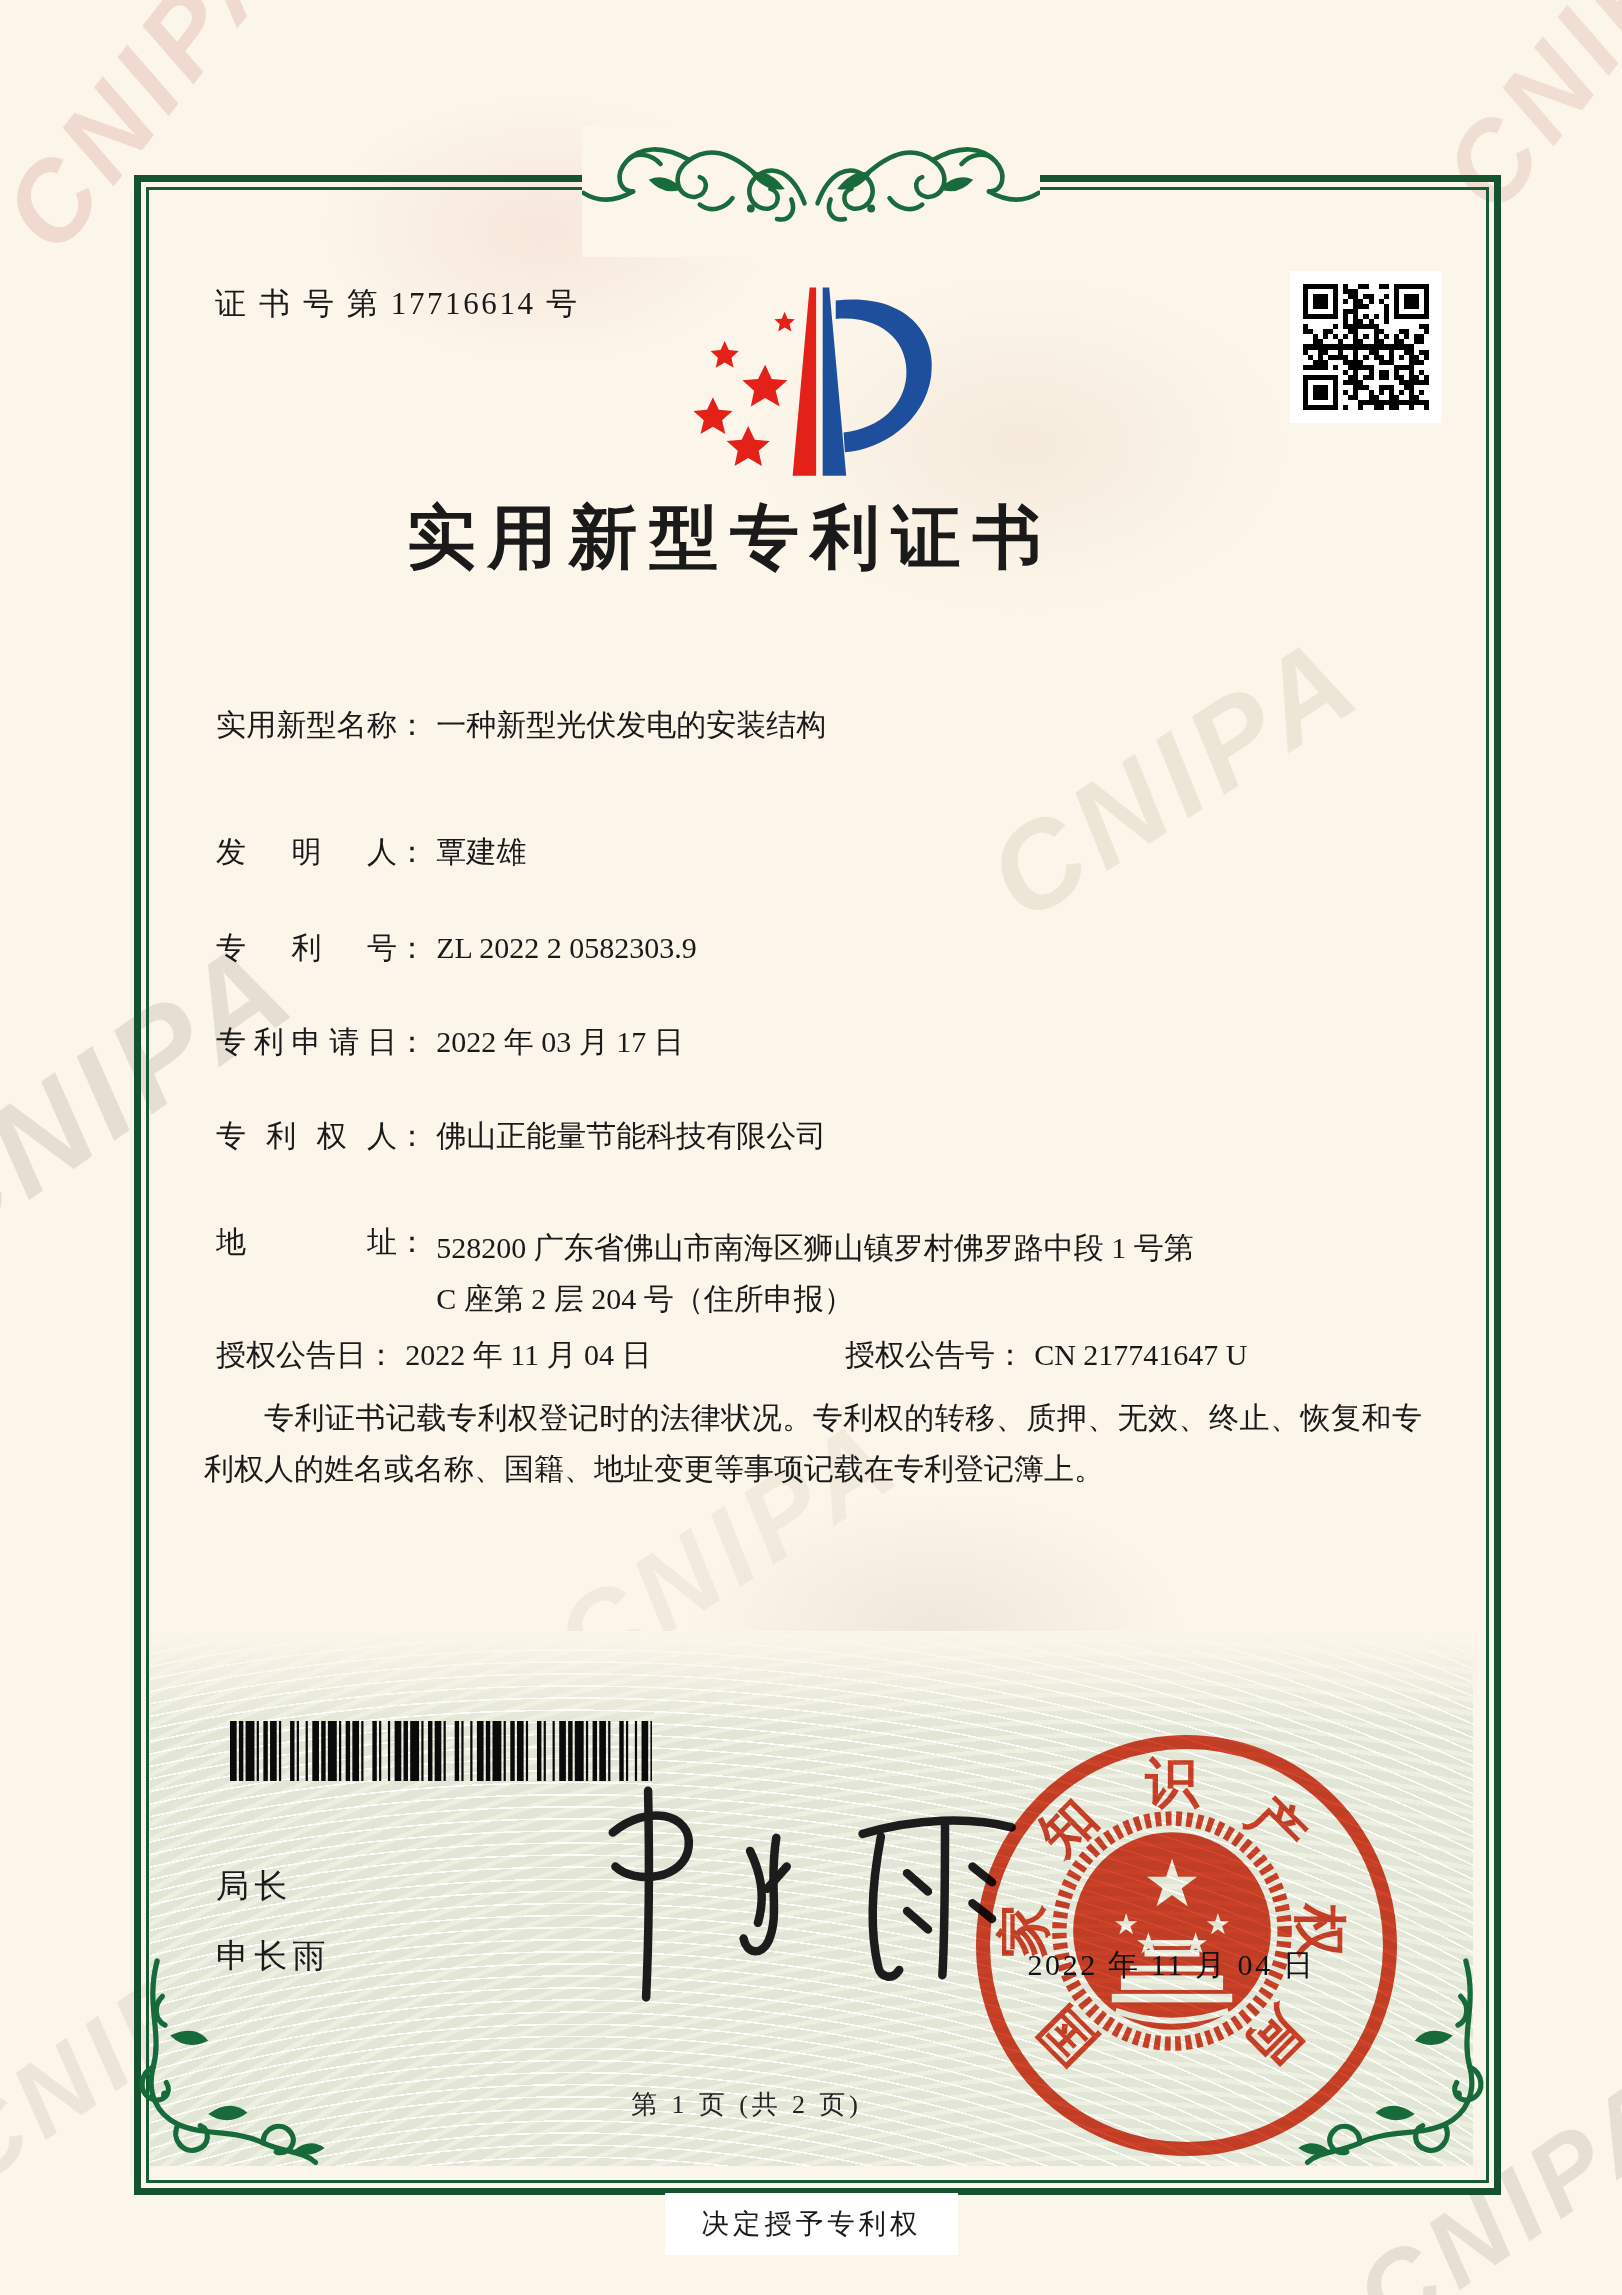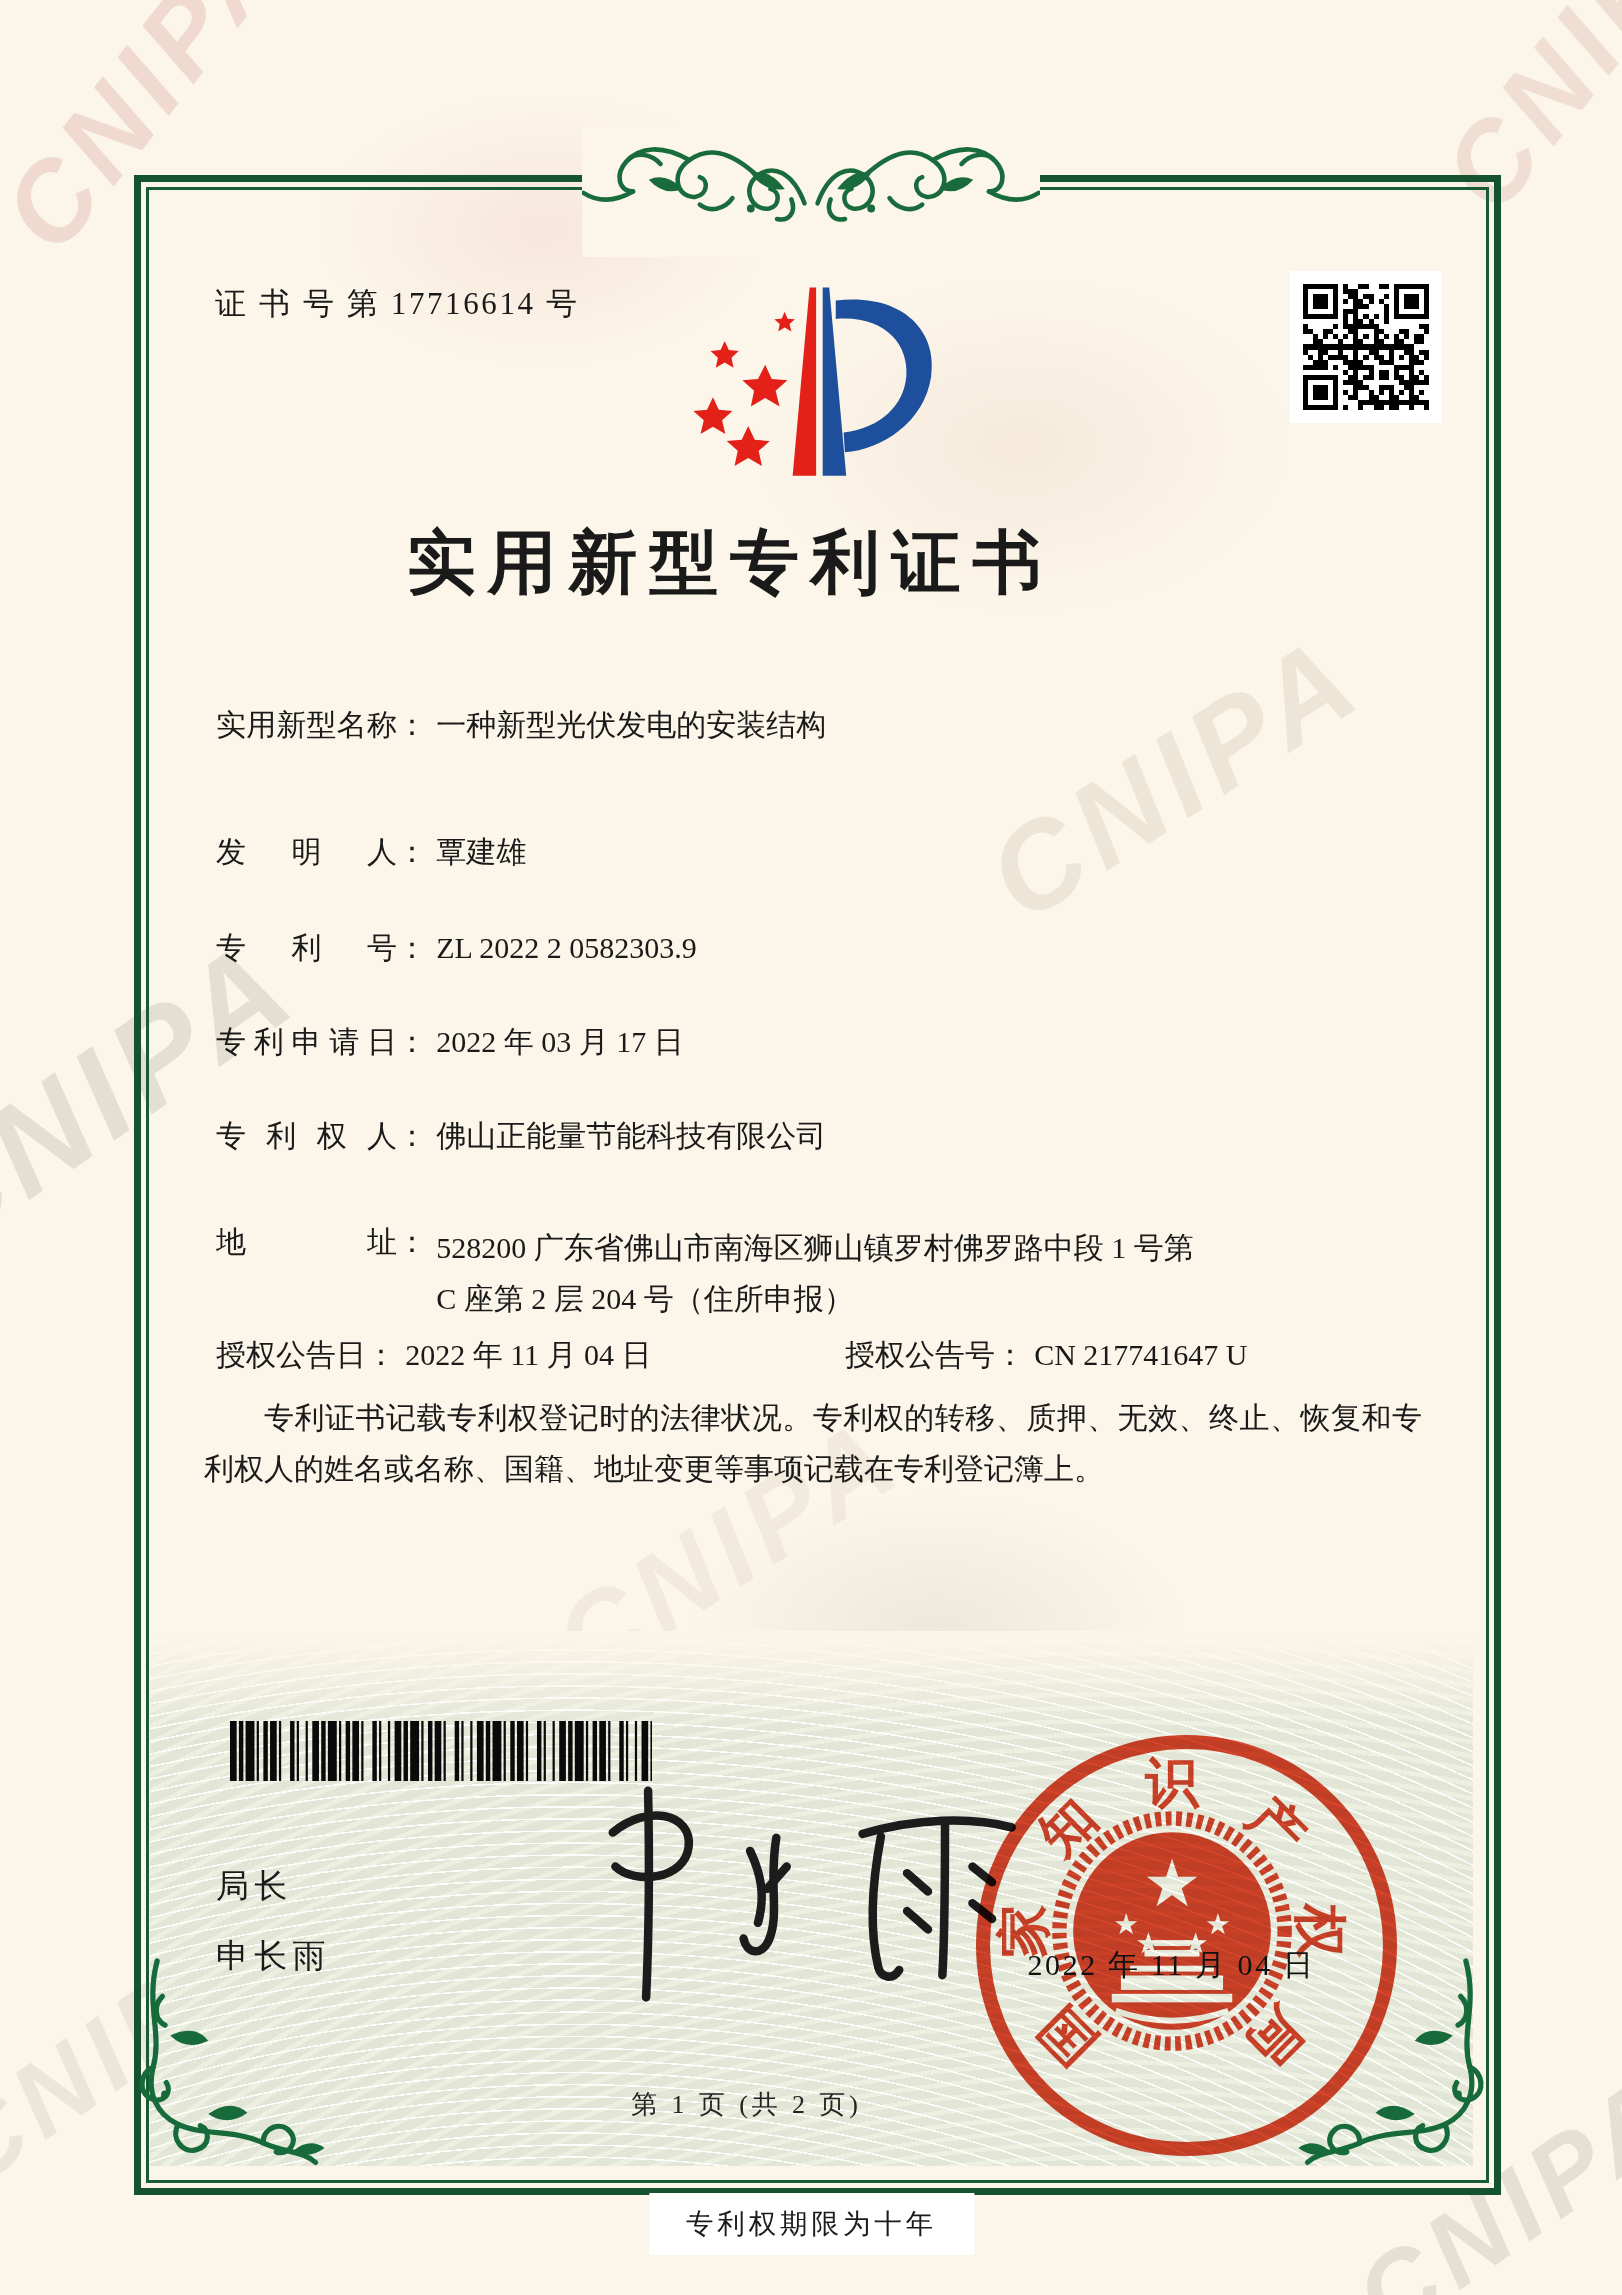--- a/index.html
+++ b/index.html
@@ -38,21 +38,21 @@
       repeating-radial-gradient(1701px 1309px at 32% 245%, rgba(255,255,255,0) 0 13.7px, rgba(255,255,255,.9) 13.7px 15.7px),
       repeating-radial-gradient(1701px 1309px at 72% 238%, rgba(150,165,140,.12) 0 11.8px, rgba(150,165,140,0) 11.8px 17.7px);
   }
   .guilloche::after{content:"";position:absolute;left:0;top:0;width:100%;height:98px;
     background:linear-gradient(#fcf6ea, rgba(252,246,234,0));}
   
   .cert-no{left:215px;top:283px;font-size:31px;letter-spacing:2.6px;z-index:5;}
   .logo{left:688px;top:281px;z-index:5;}
   .qr{left:1290px;top:271px;width:152px;height:152px;background:#fff;z-index:5;
       display:flex;align-items:center;justify-content:center;}
-  .title{left:0;top:517px;width:1460px;text-align:center;font-size:69px;font-weight:bold;
+  .title{left:0;top:492px;width:1460px;text-align:center;font-size:69px;font-weight:bold;
          letter-spacing:11.8px;z-index:5;}
   
   .frow{position:absolute;left:216px;font-size:30px;z-index:5;white-space:nowrap;}
   .flabel{display:inline-block;width:181px;text-align:justify;text-align-last:justify;vertical-align:top;}
   .fval{margin-left:9.2px;}
   .addr-val{display:inline-block;vertical-align:top;margin-left:9.2px;line-height:51px;} 
   
   .body-text{left:204px;top:1392px;width:1218px;font-size:30px;line-height:51px;
              text-align:justify;z-index:5;}
   .body-text p{margin:0;text-indent:60px;}
@@ -534,14 +534,14 @@
       <rect x="-64" y="53" width="128" height="9"></rect>
       <rect x="-78" y="68" width="156" height="22"></rect>
       <rect x="-92" y="96" width="184" height="13"></rect>
     </g>
     <path d="M-86,122 Q0,152 86,122" stroke="#ffffff" stroke-width="9" fill="none"></path>
   </svg>
 </div>
 <div class="abs seal-date">2022 年 11 月 04 日</div>
 
 <div class="abs page-info">第 1 页 (共 2 页)</div>
-<div class="abs note-box">专利权期限为十年</div>
+<div class="abs note-box">决定授予专利权</div>
 
 
 </body></html>

